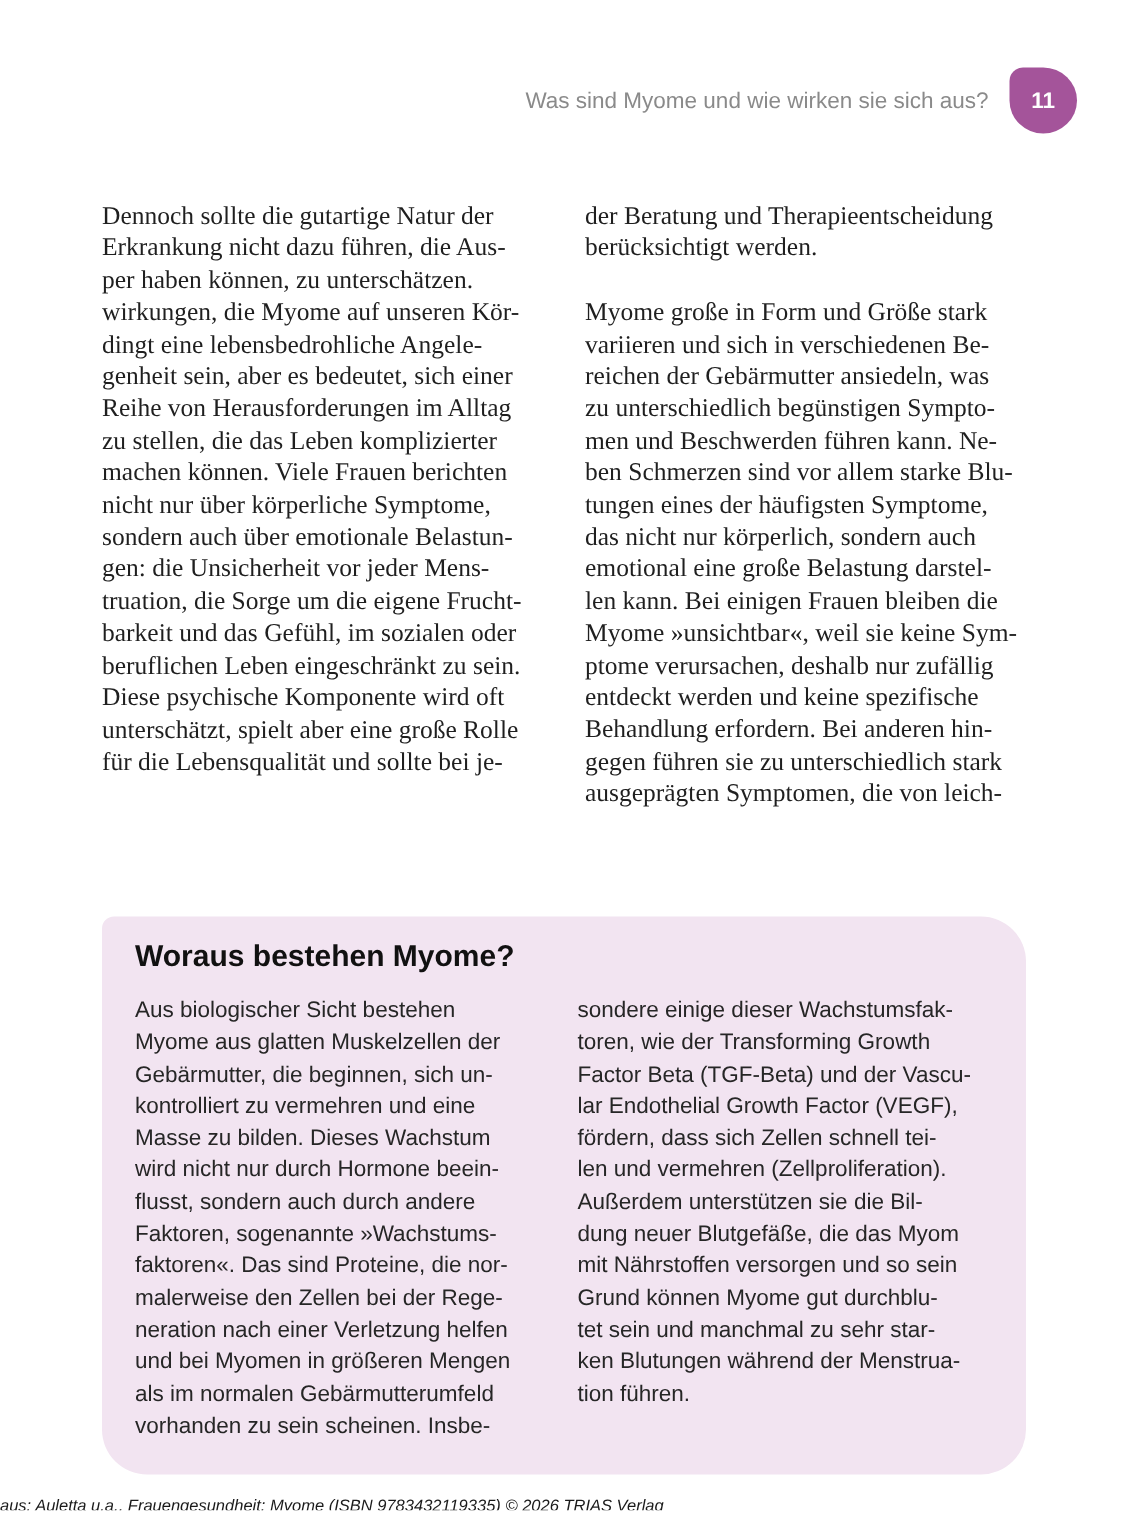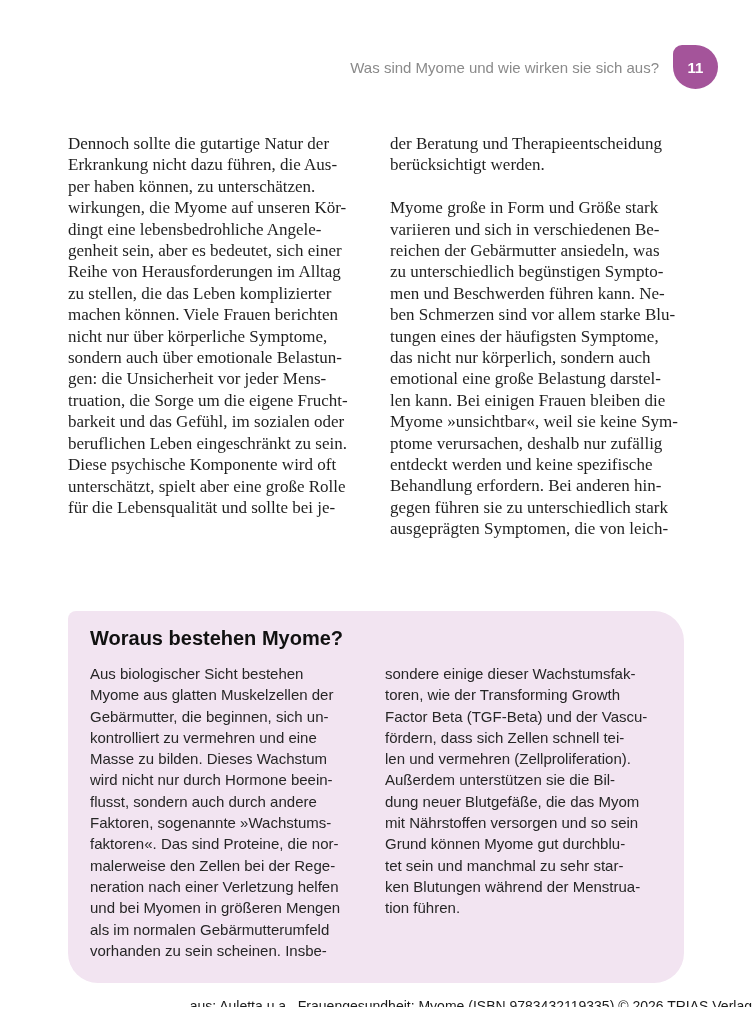--- a/index.html
+++ b/index.html
@@ -106,24 +106,25 @@
   .box-col {
     flex: 1 1 0;
   }
 
   
   .footer {
     position: absolute;
     left: 0;
     right: 0;
     top: 998px;
-    text-align: right;
-    font-family: "Liberation Sans", sans-serif;
-    font-size: 14px;
+    text-align: left;
+    font-family: "Liberation Sans", sans-serif;
+    font-size: 11px;
     color: #1a1a1a;
+    font-style: italic;
   }
 </style>
 </head>
 <body>
 
 <div class="page">
 
   <div class="header">
     <span class="header-title">Was sind Myome und wie wirken sie sich aus?</span>
     <span class="page-badge">11</span>
@@ -194,20 +195,21 @@
           <div class="line">malerweise den Zellen bei der Rege-</div>
           <div class="line">neration nach einer Verletzung helfen</div>
           <div class="line">und bei Myomen in größeren Mengen</div>
           <div class="line">als im normalen Gebärmutterumfeld</div>
           <div class="line">vorhanden zu sein scheinen. Insbe-</div>
         </div>
       <div class="box-col">
           <div class="line">sondere einige dieser Wachstumsfak-</div>
           <div class="line">toren, wie der Transforming Growth</div>
           <div class="line">Factor Beta (TGF-Beta) und der Vascu-</div>
+          <div class="line">lar Endothelial Growth Factor (VEGF),</div>
           <div class="line">fördern, dass sich Zellen schnell tei-</div>
           <div class="line">len und vermehren (Zellproliferation).</div>
           <div class="line">Außerdem unterstützen sie die Bil-</div>
           <div class="line">dung neuer Blutgefäße, die das Myom</div>
           <div class="line">mit Nährstoffen versorgen und so sein</div>
           <div class="line">Grund können Myome gut durchblu-</div>
           <div class="line">tet sein und manchmal zu sehr star-</div>
           <div class="line">ken Blutungen während der Menstrua-</div>
           <div class="line">tion führen.</div>
         </div>

